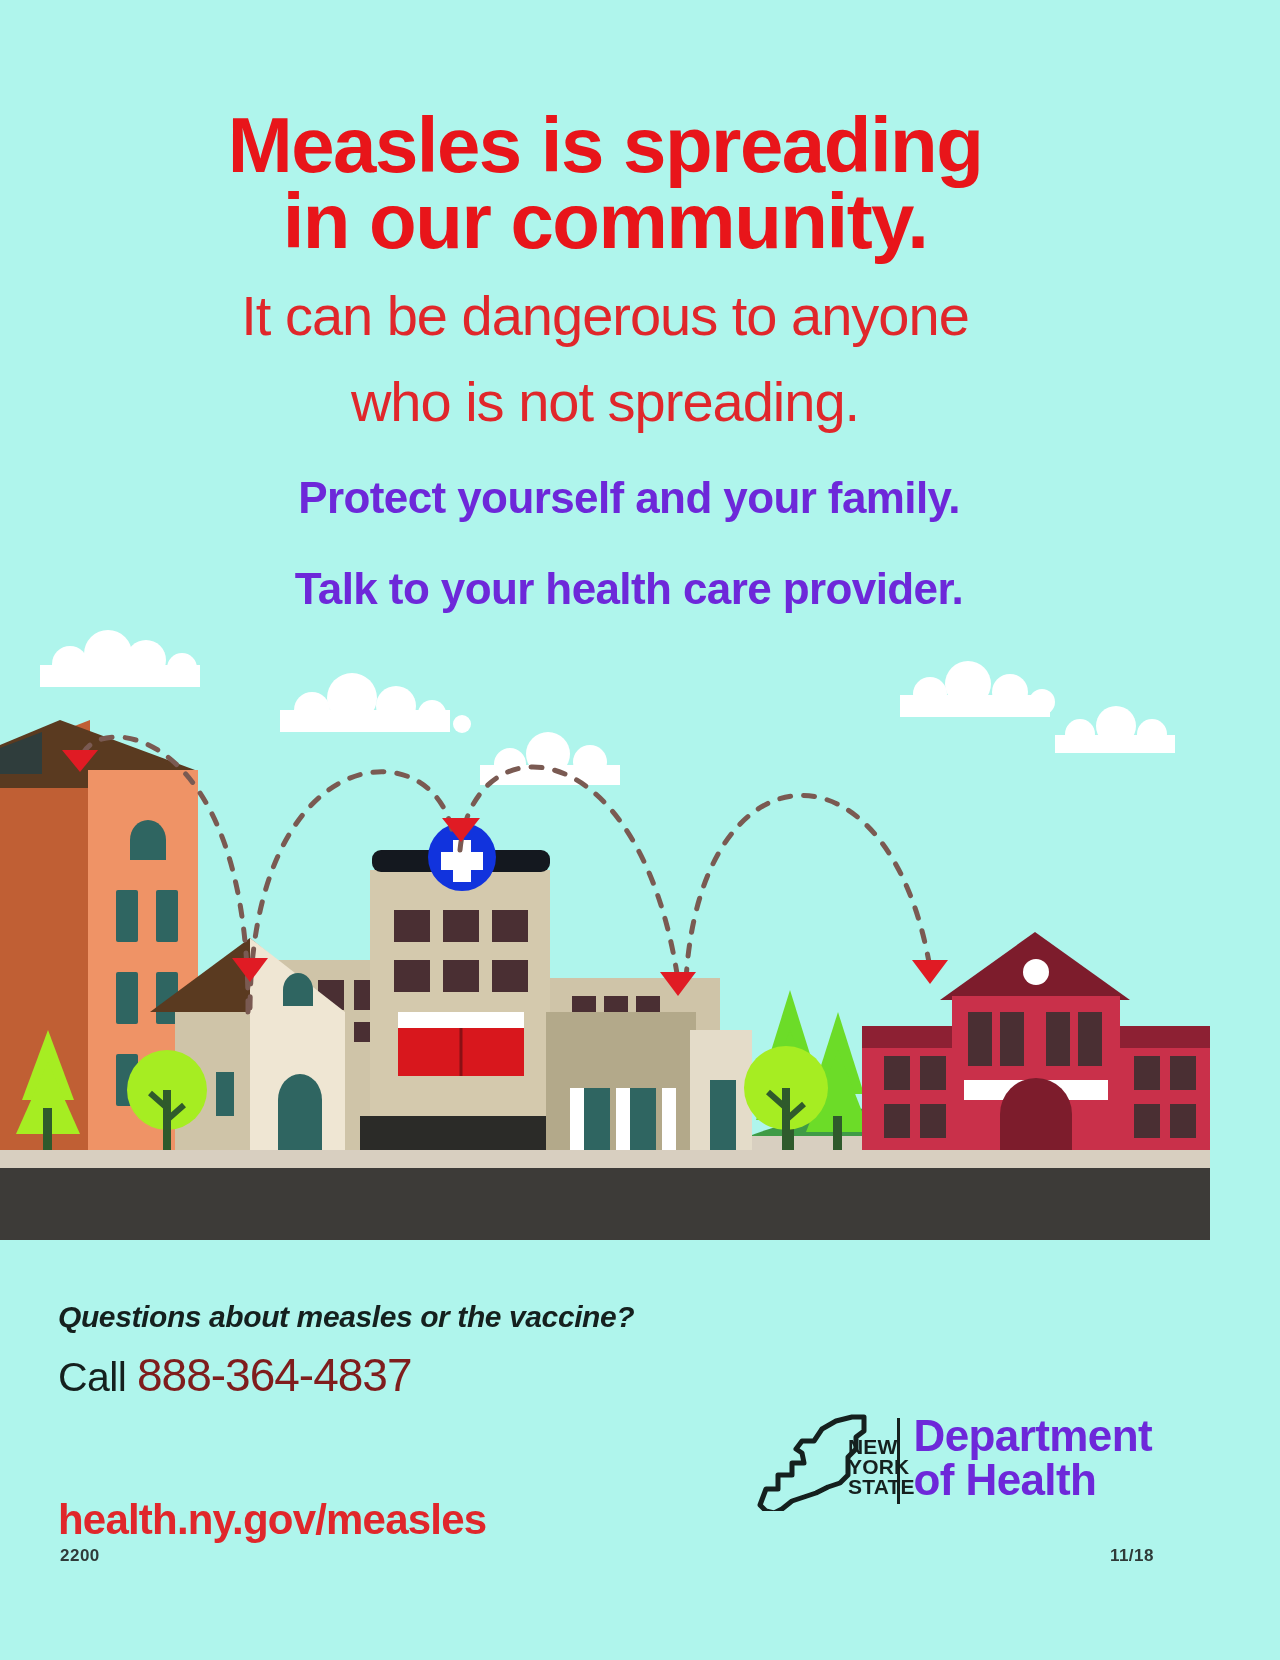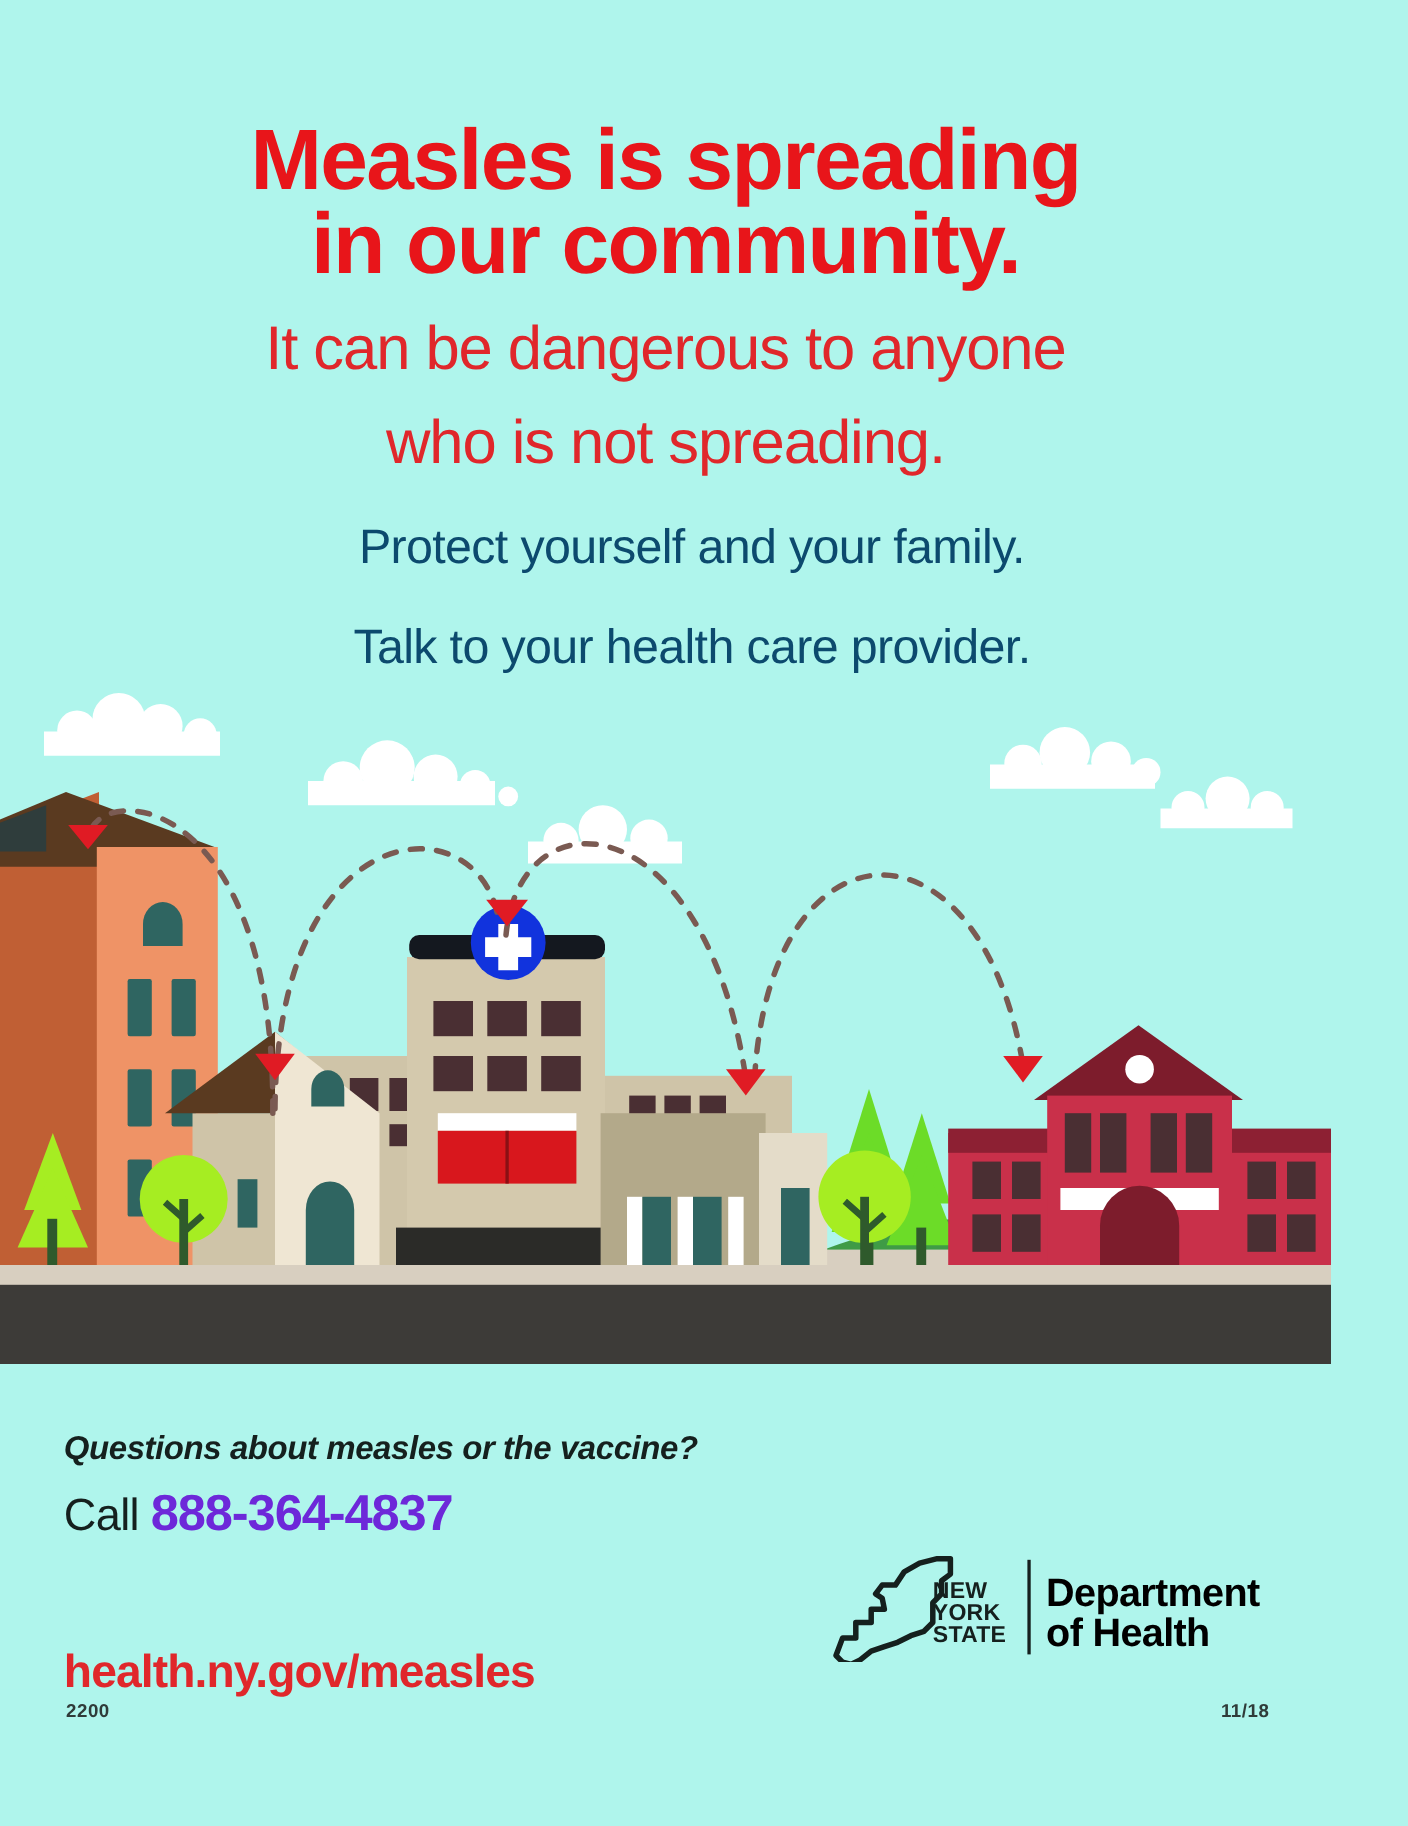--- a/index.html
+++ b/index.html
@@ -37,22 +37,22 @@
   }
   .subhead {
     color: #e0272b;
     font-weight: normal;
     font-size: 56px;
     line-height: 1.08;
     letter-spacing: -1px;
     margin: 26px 0 0 0;
   }
   .bodytext {
-    color: #0c4a6e;
-    font-weight: normal;
+    color: #6d28d9;
+    font-weight: bold;
     font-size: 44px;
     line-height: 1.22;
     letter-spacing: -0.6px;
     margin: 38px 0 0 0;
     padding-left: 48px;
   }
 
   
   .scene {
     position: absolute;
@@ -86,22 +86,22 @@
   .callline {
     position: absolute;
     left: 58px;
     top: 108px;
     font-size: 41px;
     color: #15201e;
     letter-spacing: -0.6px;
     white-space: nowrap;
   }
   .callline .phone {
-    color: #6d28d9;
-    font-weight: bold;
+    color: #7f1d1d;
+    font-weight: normal;
     font-size: 46px;
     letter-spacing: -1px;
   }
   .hours {
     position: absolute;
     left: 58px;
     top: 166px;
     font-size: 40px;
     color: #15201e;
     letter-spacing: -0.6px;
@@ -170,24 +170,24 @@
   }
   .logo-divider {
     width: 3px;
     height: 86px;
     background: #15201e;
     margin: 0 14px 0 2px;
     align-self: flex-end;
     margin-bottom: 6px;
   }
   .logo-dept {
-    font-size: 36px;
+    font-size: 44px;
     font-weight: bold;
     line-height: 1.0;
-    color: #000000;
+    color: #6d28d9;
     letter-spacing: -0.6px;
     align-self: flex-end;
     padding-bottom: 8px;
   }
 </style>
 </head>
 <body>
 
 <div id="poster">
 

